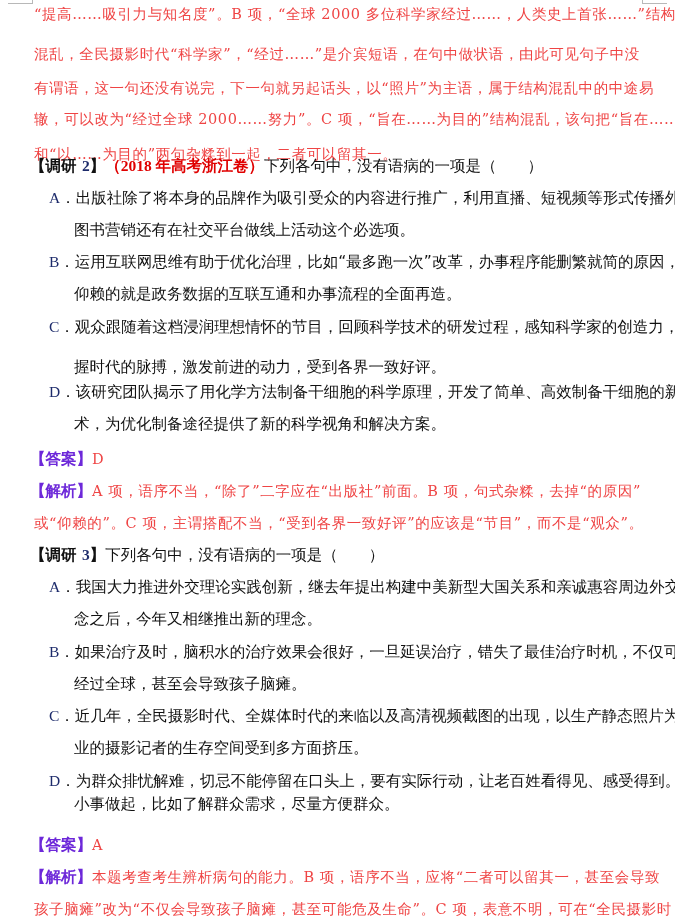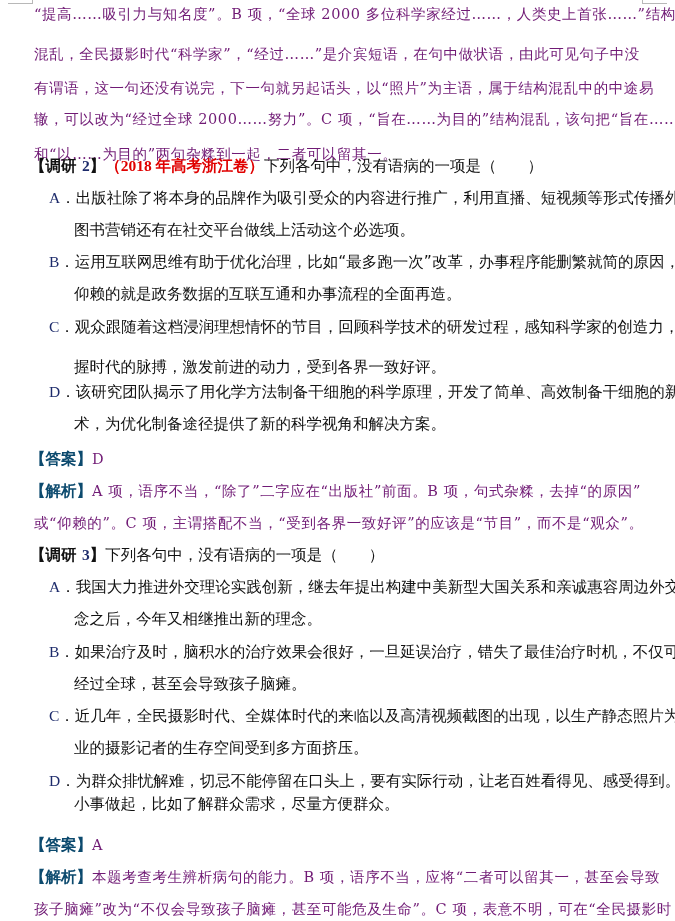--- a/index.html
+++ b/index.html
@@ -3,24 +3,24 @@
 <meta charset="utf-8">
 <style>
   html, body { margin: 0; padding: 0; background: #ffffff; }
   body { width: 675px; height: 921px; position: relative; overflow: hidden;
          font-family: "DejaVu Sans", "Liberation Sans", sans-serif; color: #111; }
   .crop { position: absolute; border-color: #b8b8b8; border-style: solid; }
   .crop-tl { left: 8px; top: 0; width: 24px; height: 3px; border-width: 0 1px 1px 0; }
   .crop-tr { left: 642px; top: 0; width: 24px; height: 3px; border-width: 0 0 1px 1px; }
   .page { position: absolute; left: 0; top: 0; width: 675px; }
   .line { position: absolute; white-space: nowrap; font-size: 15.5px; line-height: 20px; }
-  .serif-red { color: #701a75; font-family: "DejaVu Serif", "Liberation Serif", serif; font-size: 14.5px; letter-spacing: 0.6px; }
+  .serif-red { color: #ef4444; font-family: "DejaVu Serif", "Liberation Serif", serif; font-size: 14.5px; letter-spacing: 0.6px; }
   .lbl { color: #1d2b6b; font-family: "Liberation Serif", serif; }
   .tag { font-weight: bold; font-family: "DejaVu Sans", sans-serif; }
-  .tag-red { font-weight: bold; color: #0c4a6e; }
+  .tag-red { font-weight: bold; color: #6d28d9; }
   .src { font-weight: bold; color: #e00000; font-family: "Liberation Serif", "DejaVu Serif", serif; margin-top: 16px; }
   .num { font-family: "Liberation Serif", serif; font-weight: bold; color: #1d2b6b; }
 </style>
 </head>
 <body>
 
 <div class="crop crop-tl"></div>
 <div class="crop crop-tr"></div>
 
 <div class="page">

